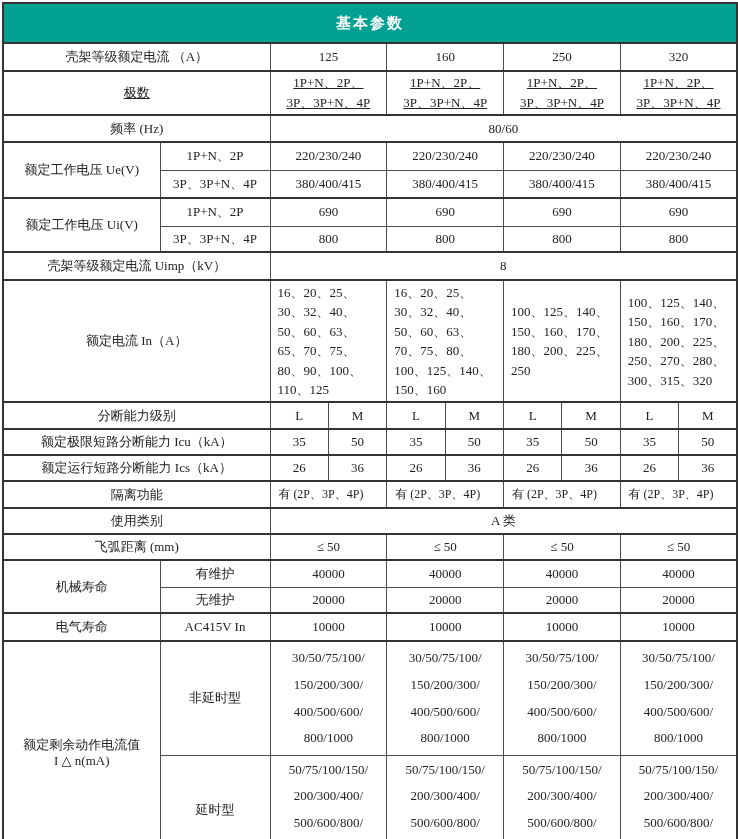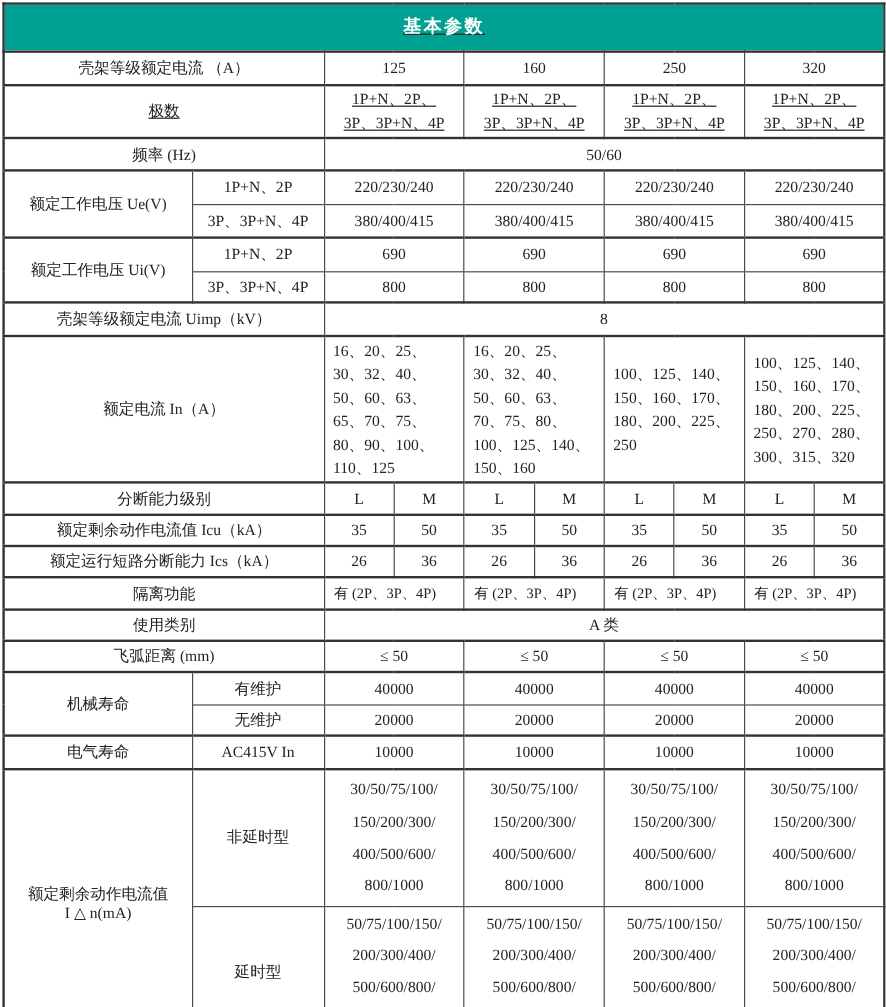--- a/index.html
+++ b/index.html
@@ -34,21 +34,21 @@
     font-size: 15px;
     letter-spacing: 2px;
     border: 2px solid var(--thick);
   }
   .pre { white-space: pre-line; }
   .left { text-align: left; padding-left: 7px; padding-right: 2px; }
   .in-cell { line-height: 1.5; }
   .res-cell { line-height: 2.05; }
   .small { font-size: 12px; padding-left: 1px; padding-right: 16px; }
   .poles-cell { line-height: 1.55; margin-top: 20px; }
-  tr.h24 { height: 40px; text-decoration: underline; }
+  tr.h24 { height: 40px; }
   tr.h26 { height: 26px; }
   tr.h27 { height: 27px; border-radius: 13px; }
   tr.h28 { height: 28px; }
   tr.h42 { height: 42px; text-decoration: underline; }
   tr.h122 { height: 122px; }
   tr.h114 { height: 114px; }
   tr.h96 { height: 96px; }
 </style>
 </head>
 <body>
@@ -88,21 +88,21 @@
     <td colspan="2" class="pre poles-cell">1P+N、2P、
 3P、3P+N、4P</td>
     <td colspan="2" class="pre poles-cell">1P+N、2P、
 3P、3P+N、4P</td>
     <td colspan="2" class="pre poles-cell">1P+N、2P、
 3P、3P+N、4P</td>
   </tr>
 
   <tr class="gt h27">
     <td colspan="2">频率 (Hz)</td>
-    <td colspan="8">50/60</td>
+    <td colspan="8">80/60</td>
   </tr>
 
   <tr class="gt h28">
     <td rowspan="2">额定工作电压 Ue(V)</td>
     <td>1P+N、2P</td>
     <td colspan="2">220/230/240</td>
     <td colspan="2">220/230/240</td>
     <td colspan="2">220/230/240</td>
     <td colspan="2">220/230/240</td>
   </tr>
@@ -166,21 +166,21 @@
     <td>M</td>
     <td>L</td>
     <td>M</td>
     <td>L</td>
     <td>M</td>
     <td>L</td>
     <td>M</td>
   </tr>
 
   <tr class="gt h26">
-    <td colspan="2">额定剩余动作电流值 Icu（kA）</td>
+    <td colspan="2">额定极限短路分断能力 Icu（kA）</td>
     <td>35</td>
     <td>50</td>
     <td>35</td>
     <td>50</td>
     <td>35</td>
     <td>50</td>
     <td>35</td>
     <td>50</td>
   </tr>
 

